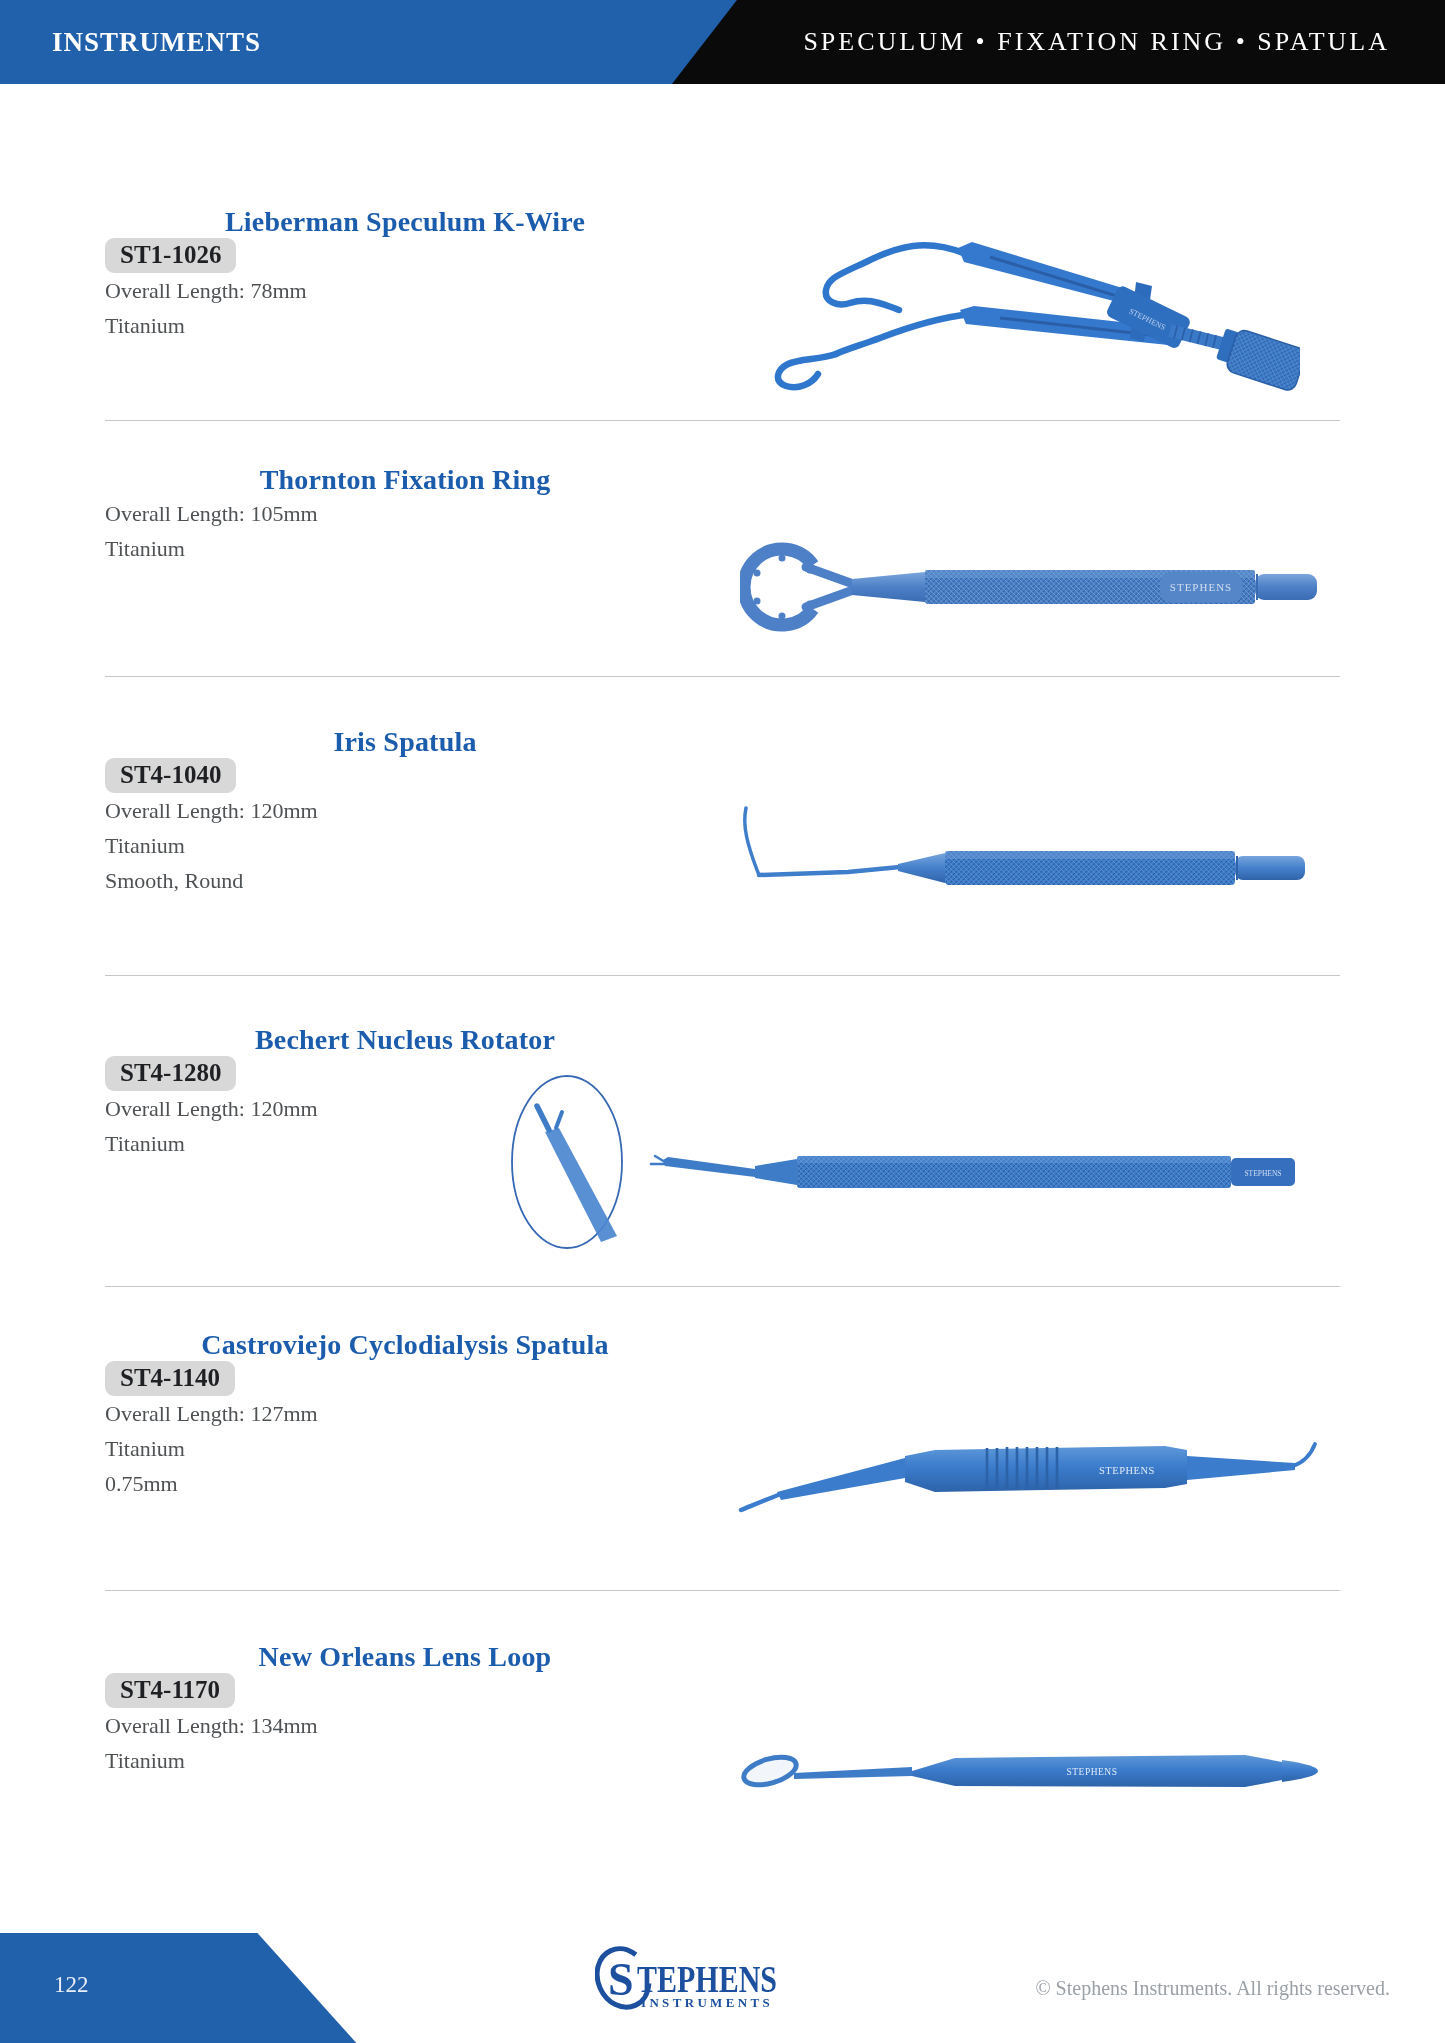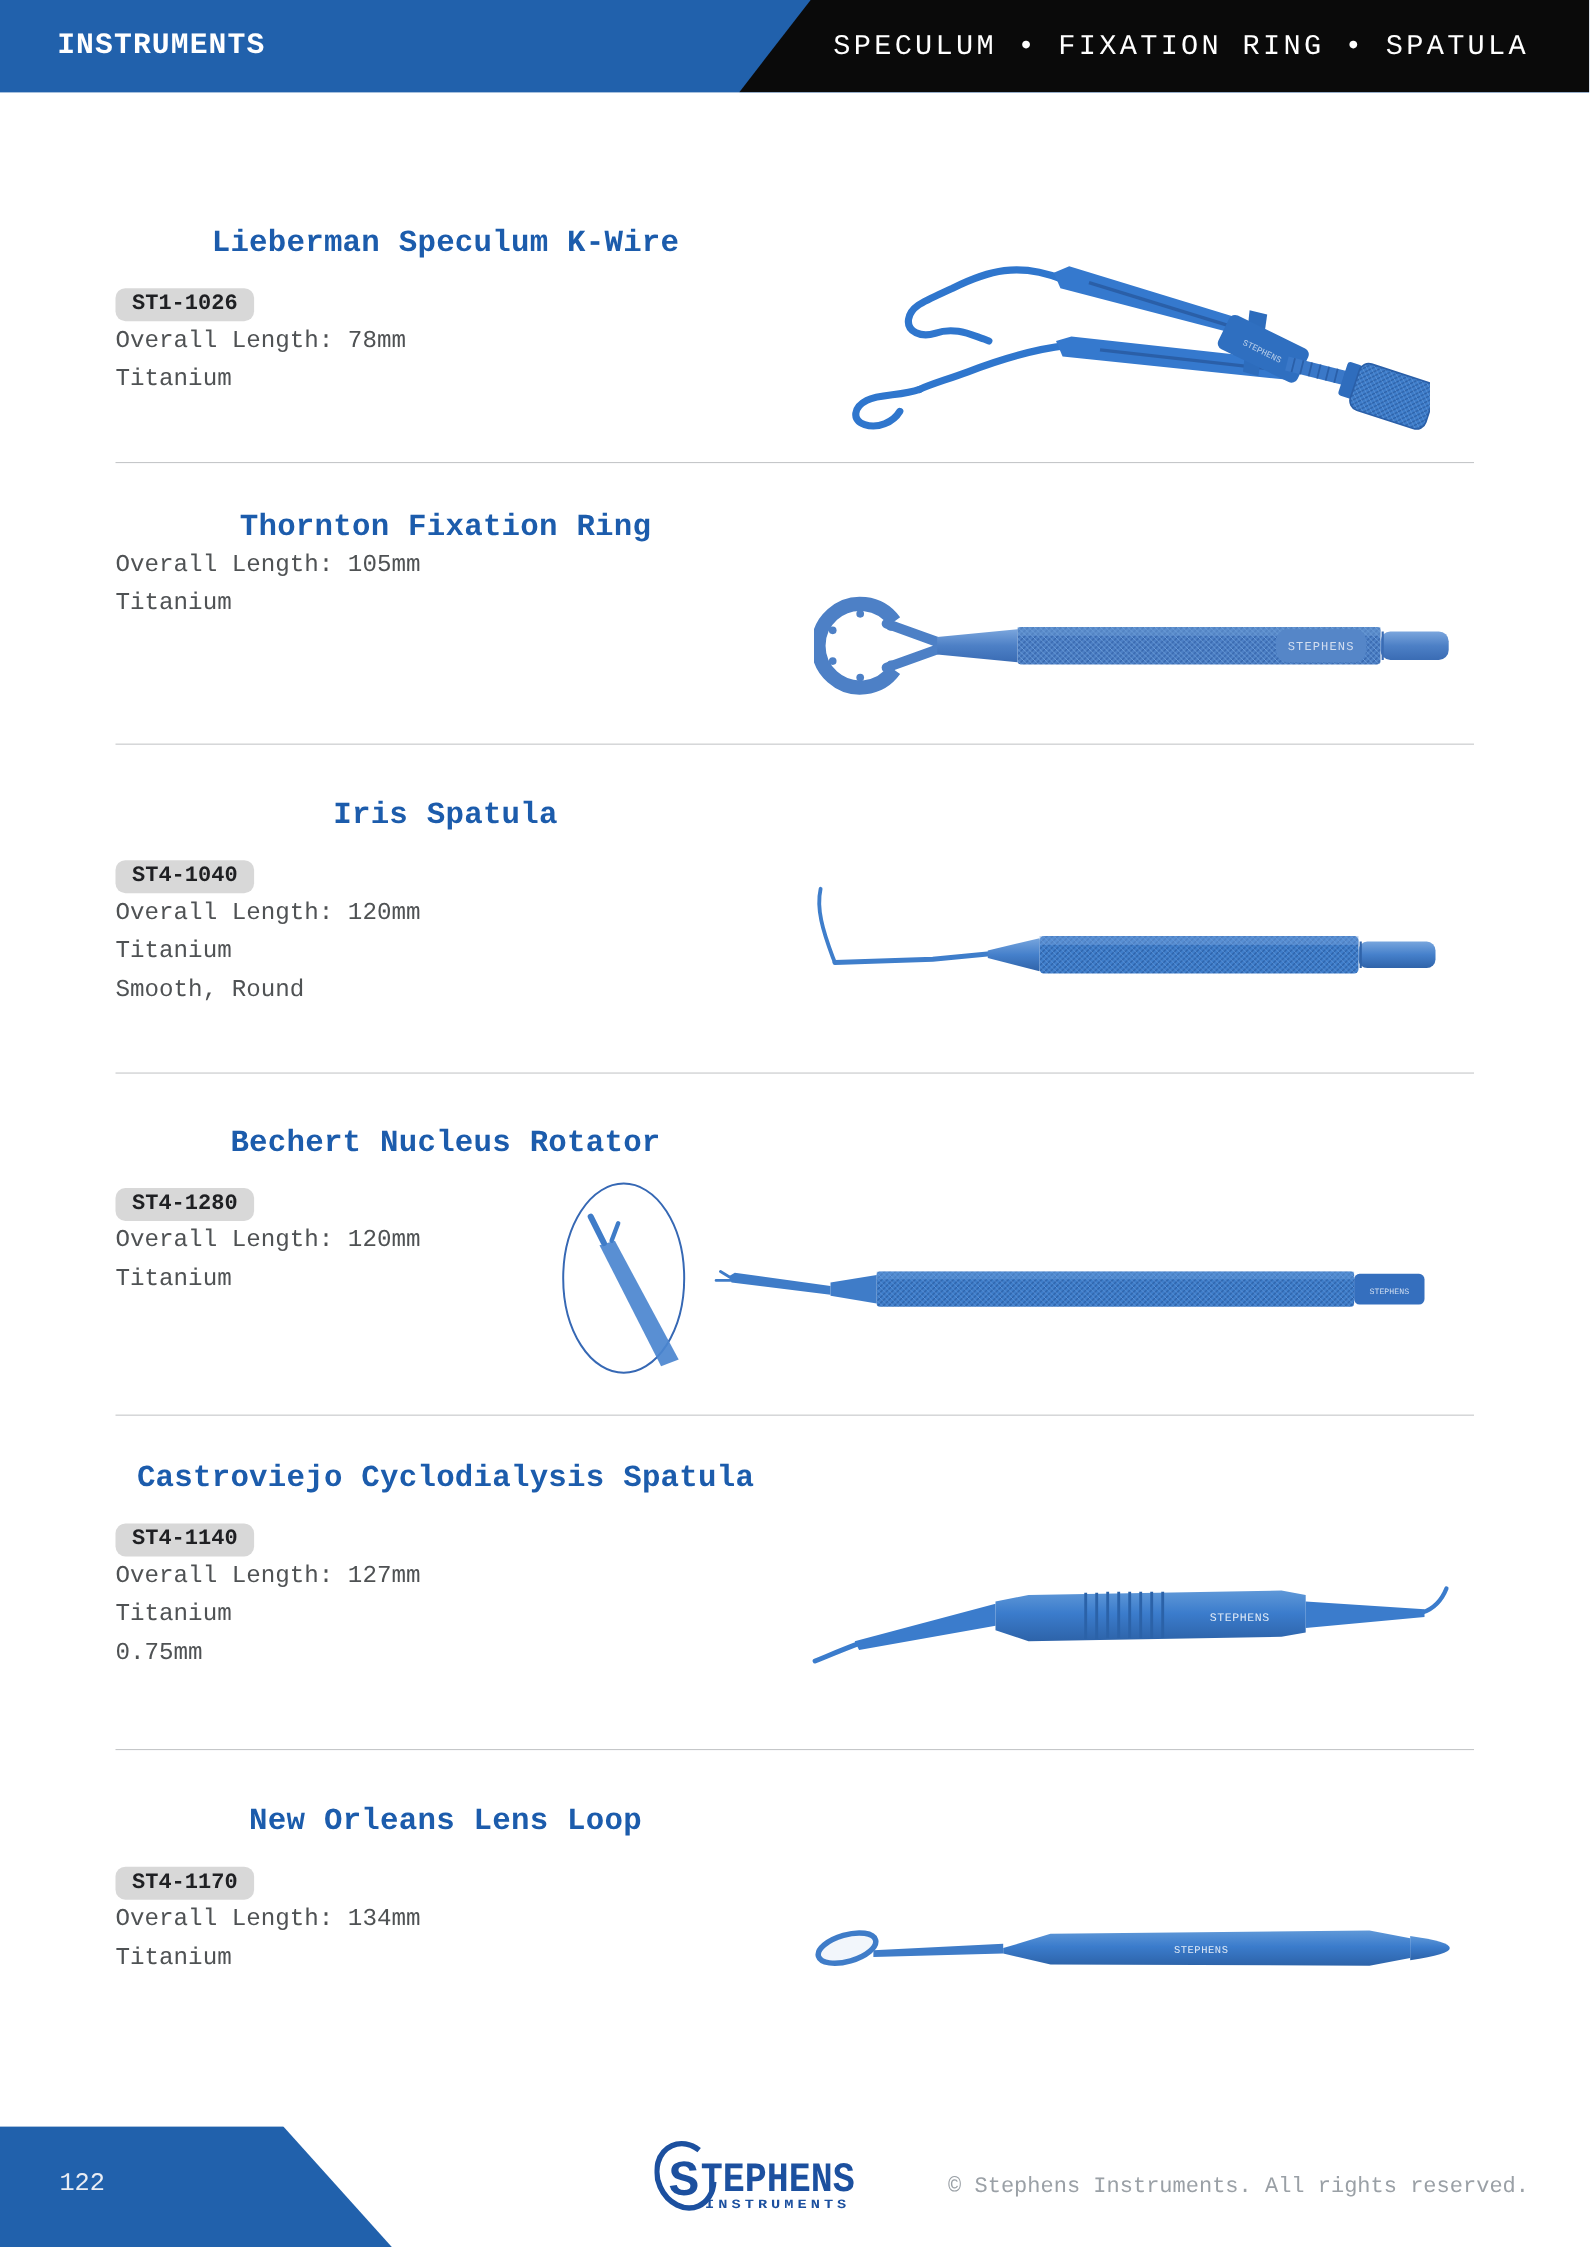--- a/index.html
+++ b/index.html
@@ -1,32 +1,32 @@
 <!DOCTYPE html>
 <html><head>
 <meta charset="utf-8">
 <style>
   html,body{margin:0;padding:0;background:#ffffff;}
   #page{
     position:relative;width:1445px;height:2043px;margin:0 auto;background:#ffffff;
-    font-family:Liberation Mono, monospace;overflow:hidden;
+    font-family:Liberation Serif, serif;overflow:hidden;
   }
   
   .header{position:absolute;top:0;left:0;width:1445px;height:84px;background:#2161ac;}
   .header-black{position:absolute;top:0;left:0;width:100%;height:100%;background:#0a0a0a;
     clip-path:polygon(51% 0,100% 0,100% 100%,46.5% 100%);}
   .header-left{position:absolute;left:52px;top:0;height:84px;display:flex;align-items:center;
     color:#ffffff;font-size:27px;font-weight:700;letter-spacing:1px;z-index:2;}
   .header-right{position:absolute;right:55px;top:0;height:84px;display:flex;align-items:center;
     color:#ffffff;font-size:26px;font-weight:400;letter-spacing:3px;z-index:2;margin-left:36px;}
   
   .section{position:absolute;left:105px;width:600px;}
   .p-title{margin:0;font-size:28px;line-height:32px;font-weight:700;color:#1c5cac;letter-spacing:.2px;text-align:center;}
-  .sku{display:inline-block;margin-top:24px;background:#d8d8d8;border-radius:9px;
-    padding:3px 15px 4px 15px;font-size:20px;font-weight:700;color:#1f2023;}
+  .sku{display:inline-block;background:#d8d8d8;border-radius:9px;
+    padding:3px 15px 4px 15px;font-size:25px;font-weight:700;color:#1f2023;}
   .details{}
   .detail{font-size:22px;line-height:35px;color:#4f5254;}
   .divider{position:absolute;left:105px;width:1235px;height:0;border-top:1px solid #c5c7c9;}
   .inst{position:absolute;}
   
   .footer-shape{position:absolute;top:1933px;left:0;width:360px;height:110px;background:#2161ac;
     clip-path:polygon(0 0,71.5% 0,99% 100%,0 100%);}
   .page-num{position:absolute;left:54px;top:1972px;color:#e9edf4;font-size:23px;z-index:2;}
   .copyright{position:absolute;right:55px;top:1977px;color:#9aa0a6;font-size:20px;}
   .logo-wrap{position:absolute;left:595px;top:1944px;}

